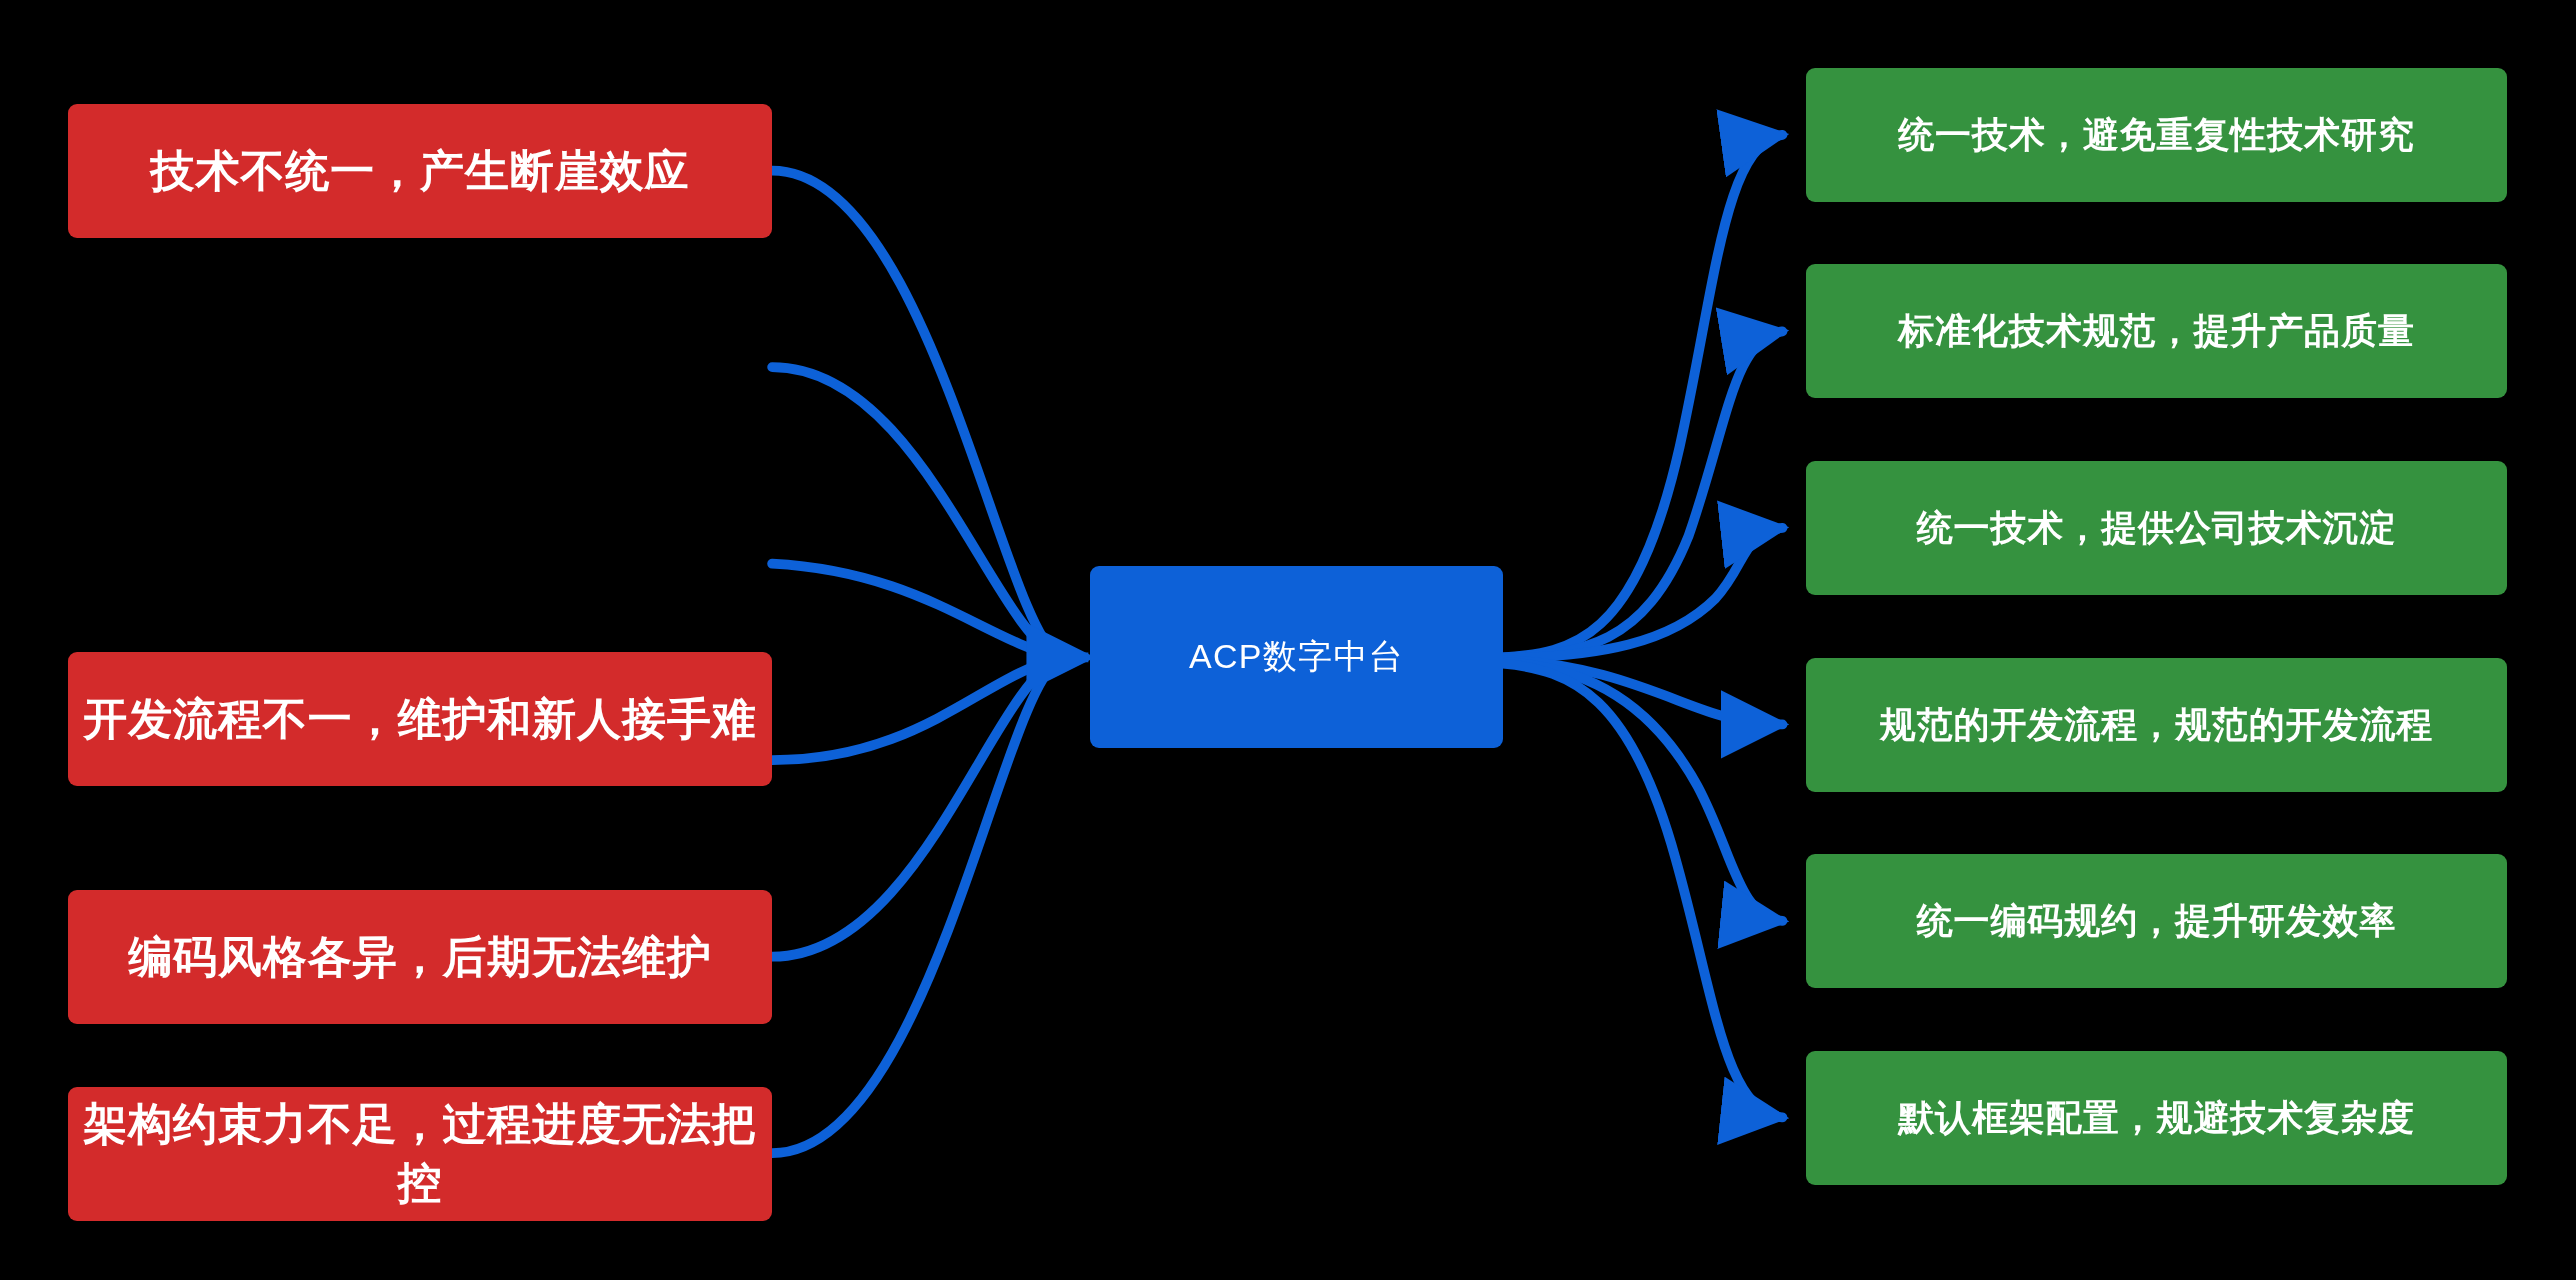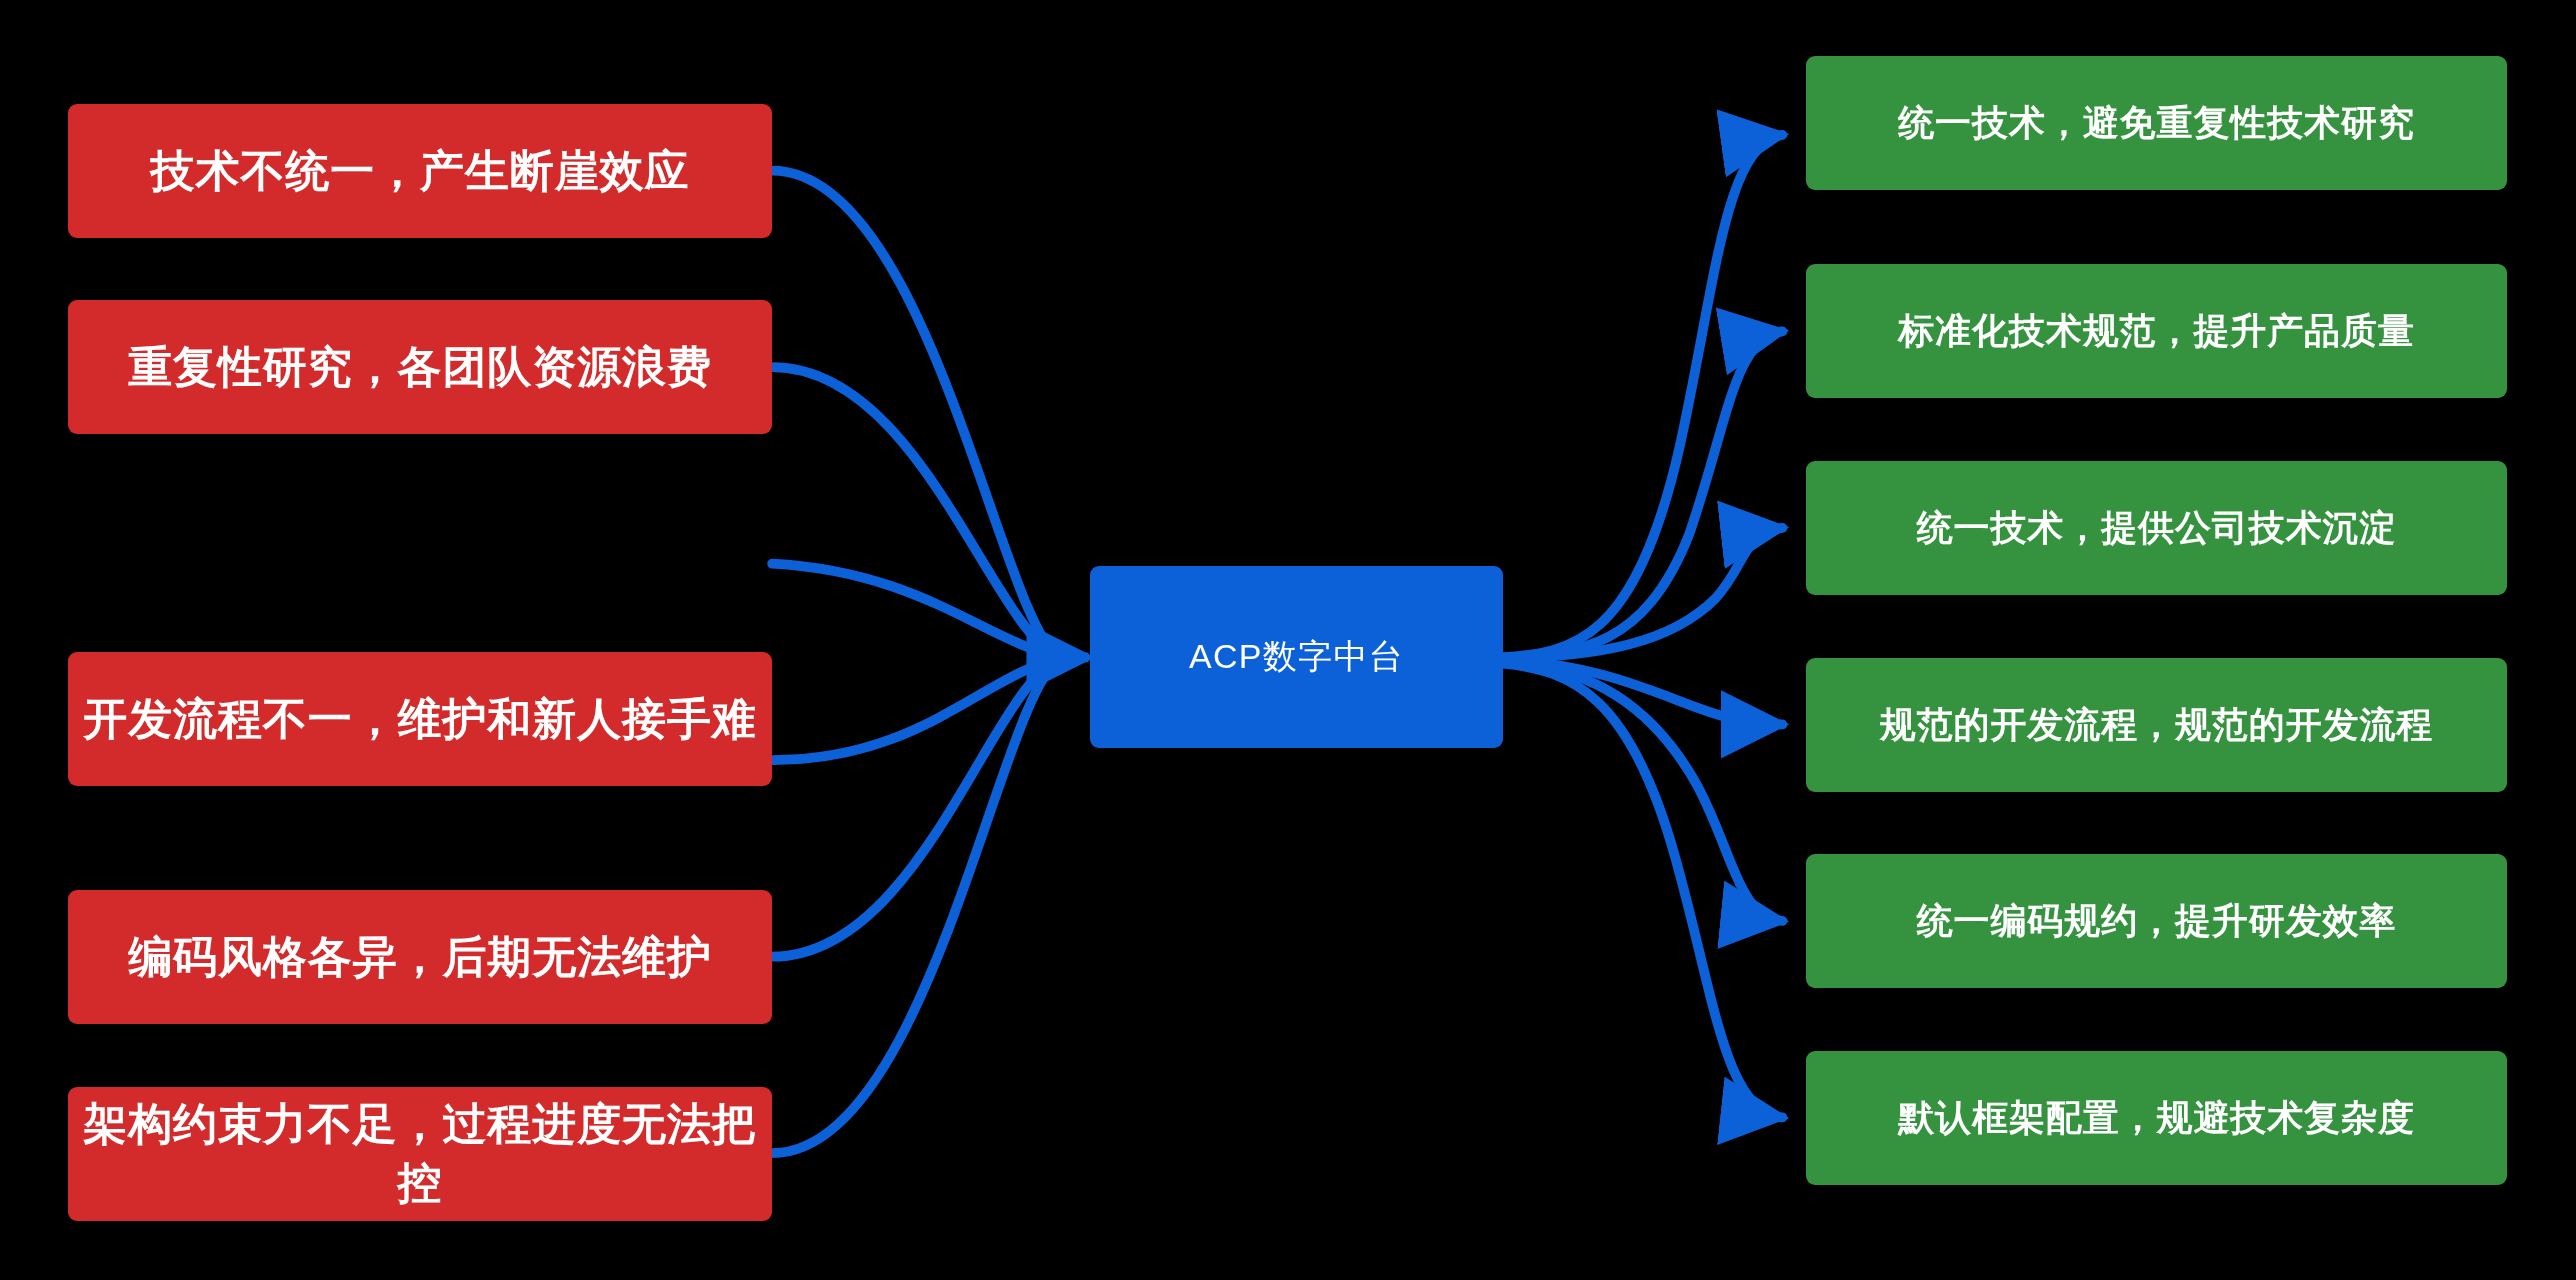--- a/index.html
+++ b/index.html
@@ -69,38 +69,35 @@
       <path d="M 1682 737 C 1790 735 1870 720 1920 670 C 1955 632 1950 596 1995 591" marker-end="url(#arrowEnd)"></path>
       <path d="M 1682 739 C 1800 742 1880 790 1930 802 C 1960 809 1960 811 1995 811" marker-end="url(#arrowEnd)"></path>
       <path d="M 1682 741 C 1780 746 1850 790 1900 880 C 1940 955 1945 1026 1995 1031" marker-end="url(#arrowEnd)"></path>
       <path d="M 1682 743 C 1760 750 1825 780 1875 960 C 1920 1120 1930 1244 1995 1251" marker-end="url(#arrowEnd)"></path>
     </g>
   </svg>
 
   <div class="node problem" style="top:104px">
       <span>技术不统一，产生断崖效应</span>
     </div>
-  <div class="node problem" style="top:300px">
-      <span>重复性研究，各团队资源浪费</span>
-    </div>
   <div class="node problem" style="top:652px">
       <span>开发流程不一，维护和新人接手难</span>
     </div>
   <div class="node problem" style="top:890px">
       <span>编码风格各异，后期无法维护</span>
     </div>
   <div class="node problem" style="top:1087px">
       <span>架构约束力不足，过程进度无法把控</span>
     </div>
 
   <div class="node center">
       <span>ACP数字中台</span>
     </div>
 
-  <div class="node benefit" style="top:56px">
+  <div class="node benefit" style="top:68px">
       <span>统一技术，避免重复性技术研究</span>
     </div>
   <div class="node benefit" style="top:264px">
       <span>标准化技术规范，提升产品质量</span>
     </div>
   <div class="node benefit" style="top:461px">
       <span>统一技术，提供公司技术沉淀</span>
     </div>
   <div class="node benefit" style="top:658px">
       <span>规范的开发流程，规范的开发流程</span>

